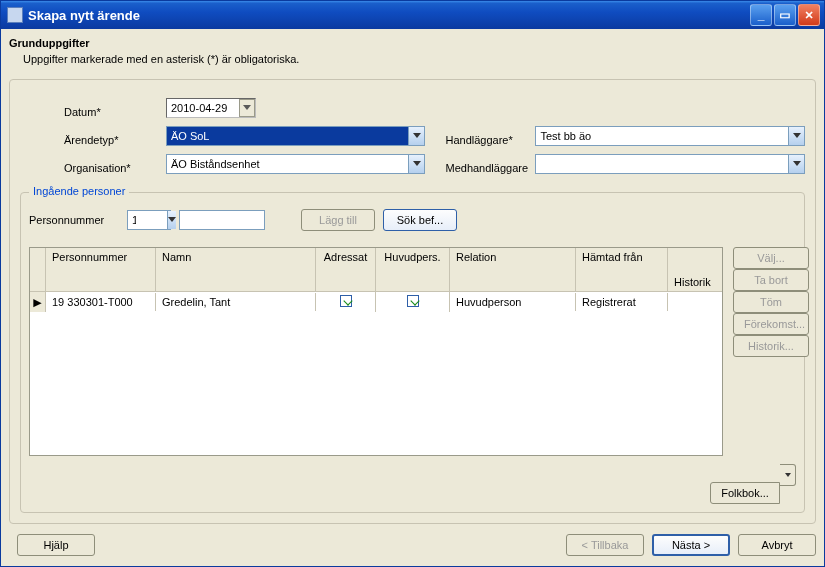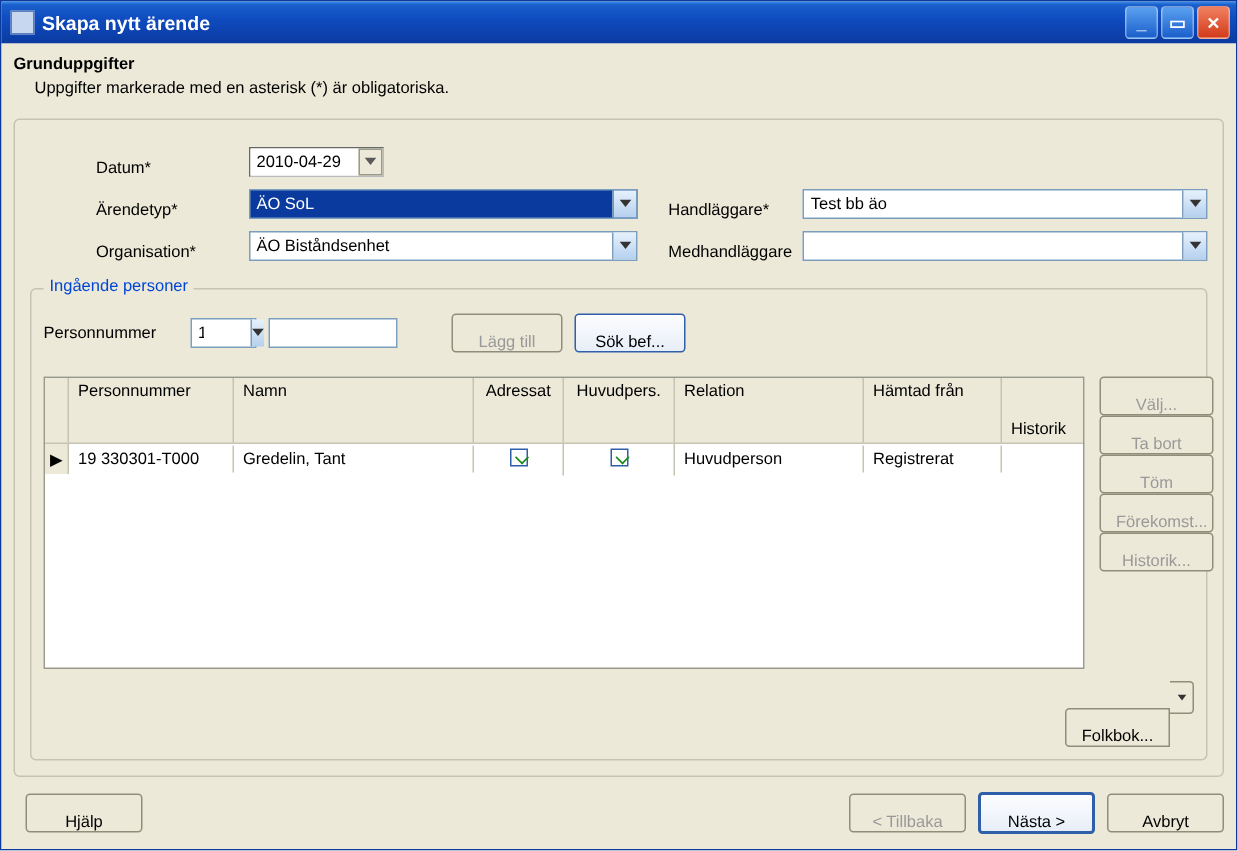--- a/index.html
+++ b/index.html
@@ -30,21 +30,21 @@
   .select .val { flex:1; padding:0 4px; overflow:hidden; white-space:nowrap; }
   .select .arrow { width:16px; height:18px; background:linear-gradient(to bottom,#e7f1fd,#b5d0ee); border-left:1px solid #7b9ebd; display:flex; align-items:center; justify-content:center; color:#1a1a1a; }
 
   
   .fs { border:1px solid #c7c3b2; border-radius:4px; position:relative; padding:16px 8px 8px 8px; flex:1; display:flex; flex-direction:column; }
   .fs-legend { position:absolute; top:-8px; left:8px; background:#ece9d8; padding:0 4px; color:#0046d5; }
 
   .row2 { display:flex; align-items:center; gap:8px; }
   .pnsel { width:44px; }
   .pninput { width:86px; height:20px; border:1px solid #7b9ebd; padding:0 4px; font:inherit; background:#fff; }
-  .btn { height:22px; min-width:74px; border:1px solid #8e8e7a; background:#ece9d8; border-radius:3px; font:inherit; cursor:pointer; padding:12px 10px; }
+  .btn { height:22px; min-width:74px; border:1px solid #8e8e7a; background:#ece9d8; border-radius:3px; font:inherit; cursor:pointer; padding:0 10px; }
   .btn:disabled { color:#999; cursor:default; }
   .btn.xp { border:1px solid #2e5fa8; background:linear-gradient(to bottom,#fdfdfd,#e7eef9); }
   .btn.primary { border:2px solid #2e5fa8; background:linear-gradient(to bottom,#fdfdfd,#e7eef9); }
 
   .tablewrap { flex:1; display:flex; gap:10px; margin-top:16px; }
   .grid { flex:1; border:1px solid #9a9a8a; background:#fff; display:flex; flex-direction:column; }
   .ghead { display:flex; background:#ece9d8; border-bottom:1px solid #c7c3b2; }
   .ghead .c, .grow .c { padding:3px 6px; border-right:1px solid #c7c3b2; overflow:hidden; white-space:nowrap; }
   .c.sel { width:16px; padding:0; }
   .c.pn { width:110px; }

